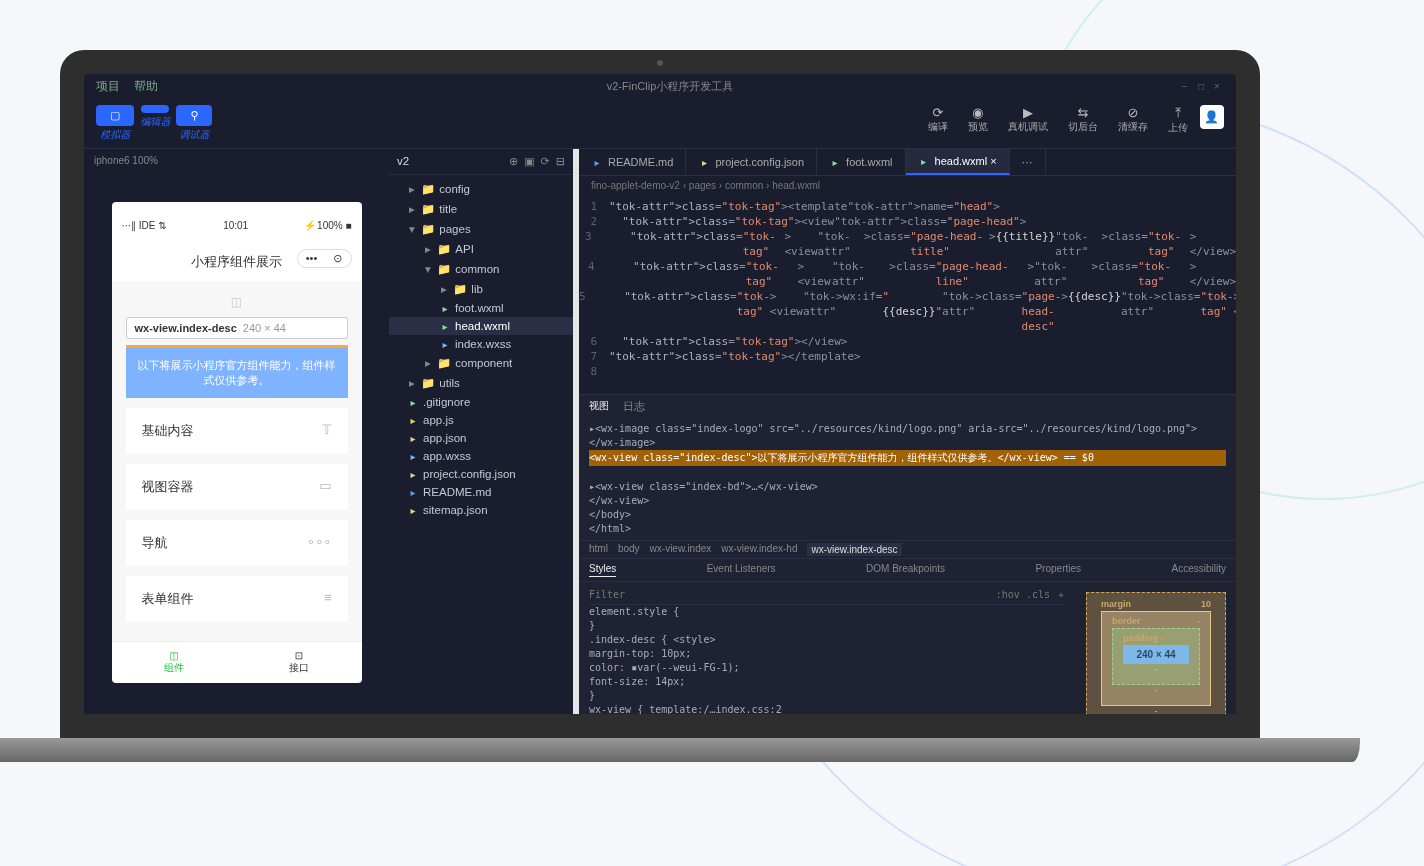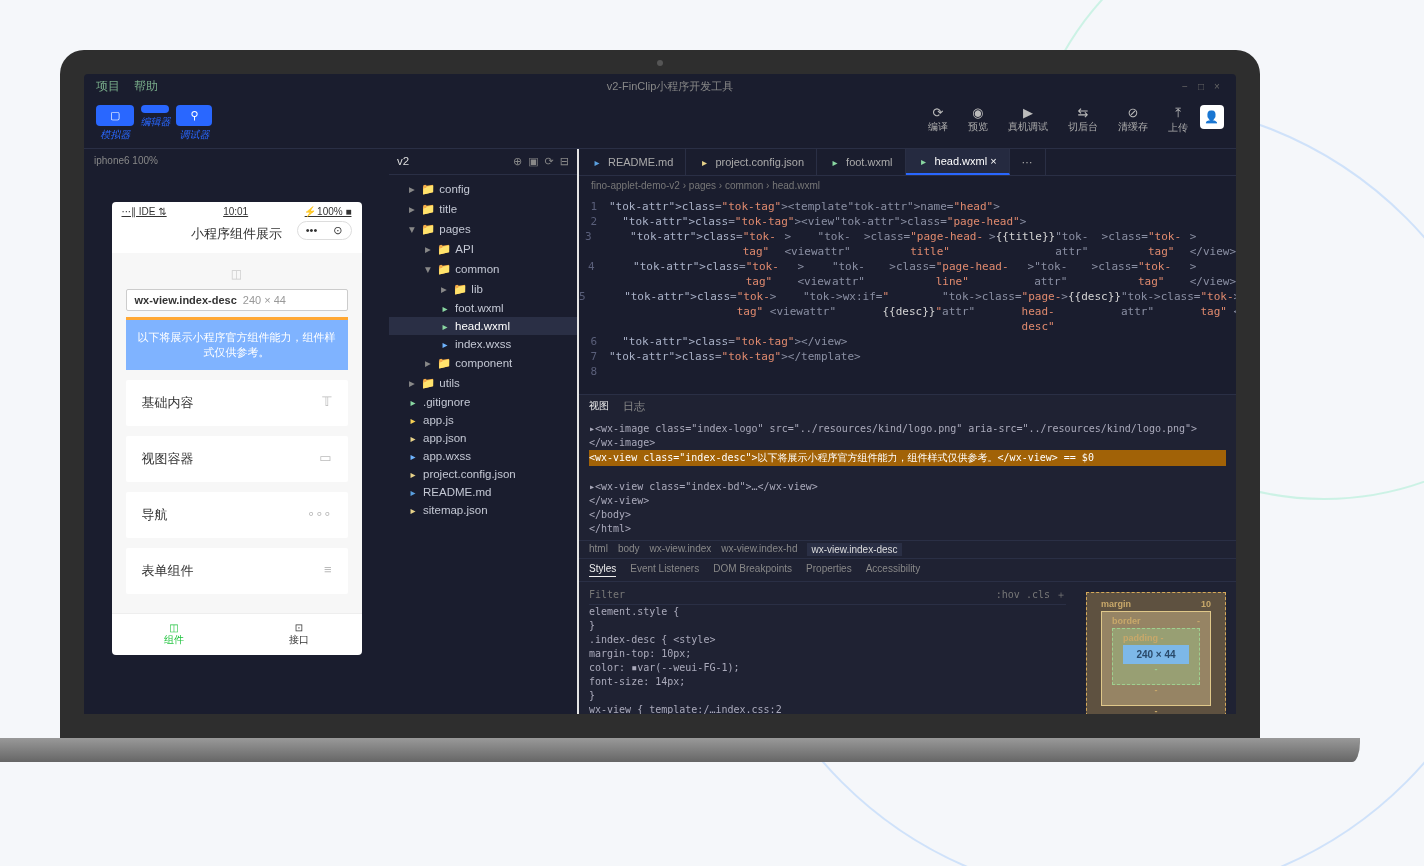--- a/index.html
+++ b/index.html
@@ -23,35 +23,35 @@
 .mode-lbl { color: #2967ff; font-size: 10px; margin-top: 2px; font-style: italic; }
 .actions { display: flex; gap: 20px; margin-left: auto; }
 .act { display: flex; flex-direction: column; align-items: center; font-size: 10px; color: #aaa; }
 .act-ico { font-size: 13px; color: #bbb; }
 .avatar { width: 24px; height: 24px; background: #fff; border-radius: 4px; margin-left: 12px; display: flex; align-items: center; justify-content: center; }
 .workbench { display: flex; flex: 1; overflow: hidden; border-top: 1px solid #2a2f45; }
 .sim-col { width: 305px; background: #1a1d2e; display: flex; flex-direction: column; }
 .sim-status { font-size: 10px; color: #888; padding: 6px 10px; }
 .sim-wrap { flex: 1; display: flex; align-items: flex-start; justify-content: center; padding-top: 30px; }
 .phone { width: 250px; background: #fff; border-radius: 4px; color: #333; }
-.phone-sb { display: flex; justify-content: space-between; padding: 4px 10px; font-size: 10px; text-decoration: underline; }
+.phone-sb { display: flex; justify-content: space-between; padding: 18px 10px; font-size: 10px; }
 .phone-hdr { text-align: center; font-size: 13px; padding: 4px 0 10px; position: relative; }
 .phone-hdr .pill { position: absolute; right: 10px; top: 0; display: flex; border: 1px solid #ddd; border-radius: 12px; font-size: 11px; }
 .phone-hdr .pill span { padding: 2px 8px; }
 .phone-body { padding: 14px; background: #f7f7f7; min-height: 360px; }
 .inspect-tip { background: #fff; border: 1px solid #ccc; border-radius: 2px; padding: 4px 8px; font-size: 11px; margin-bottom: 6px; white-space: nowrap; }
 .inspect-tip b { color: #333; }
 .inspect-tip .dim { color: #999; margin-left: 6px; }
 .hl-block { background: #7fb3ff; color: #fff; font-size: 11px; padding: 10px; text-align: center; border-top: 3px solid #ffa733; }
 .menu-item { background: #fff; padding: 14px 16px; margin-top: 10px; display: flex; justify-content: space-between; border-radius: 2px; font-size: 13px; color: #333; }
 .menu-item .ico { color: #bbb; }
 .phone-tab { display: flex; padding: 8px 0; border-top: 1px solid #eee; }
 .phone-tab div { flex: 1; text-align: center; font-size: 10px; }
 .phone-tab .active { color: #1ec23c; }
-.files-col { width: 190px; border-right: 2px solid #e5e5e5; font-size: 11.5px; display: flex; flex-direction: column; }
+.files-col { width: 190px; border-right: 6px solid #e5e5e5; font-size: 11.5px; display: flex; flex-direction: column; }
 .files-hdr { display: flex; padding: 6px 8px; border-bottom: 1px solid #2a2f45; }
 .files-hdr .root { color: #ddd; }
 .files-hdr .tool-ico { margin-left: auto; color: #888; font-size: 11px; display: flex; gap: 6px; }
 .tree { padding: 4px 0; overflow: auto; }
 .tree-item { padding: 3px 4px; display: flex; align-items: center; gap: 4px; color: #c4c8d4; cursor: pointer; }
 .tree-item.folder > .caret { color: #888; width: 10px; text-align: center; }
 .fold-ico { color: #4a8cff; }
 .file-ico { color: #8ad8a2; font-size: 10px; width: 12px; text-align: center; }
 .file-ico.js { color: #f7d154; }
 .file-ico.json { color: #e8d38a; }
@@ -68,21 +68,21 @@
 .code-line { display: flex; }
 .code-line .ln { width: 30px; text-align: right; color: #5a5f7a; padding-right: 12px; }
 .code-line .tx { color: #aab2c8; white-space: pre; } .tok-str { color: #e08a6e; } .tok-var { color: #d4d4d4; }
 .panels { border-top: 1px solid #2a2f45; height: 320px; display: flex; flex-direction: column; overflow: hidden; background: #1f2233; }
 .panel-tabs { display: flex; gap: 14px; padding: 4px 10px; font-size: 11px; color: #888; }
 .panel-tabs .act { color: #eee; }
 .dom-snip { font-family: Menlo, monospace; font-size: 10px; padding: 4px 10px; line-height: 14px; color: #aab; overflow: hidden; }
 .dom-snip .sel-line { background: #a16207; color: #fff; display: block; padding: 1px 0; }
 .dom-crumb { padding: 2px 10px; font-size: 10px; color: #888; display: flex; gap: 10px; border-top: 1px solid #2a2f45; border-bottom: 1px solid #2a2f45; }
 .dom-crumb .cur { background: #2a2f45; color: #ddd; padding: 1px 4px; }
-.style-tabs { display: flex; gap: 14px; padding: 4px 10px; font-size: 10px; color: #888; border-bottom: 1px solid #2a2f45; }
+.style-tabs { display: flex; gap: 14px; padding: 4px 10px; font-size: 10px; color: #888; border-bottom: 1px solid #2a2f45; justify-content: space-between; }
 .style-tabs .active { color: #eee; border-bottom: 1px solid #eee; padding-bottom: 2px; }
 .styles-row { display: flex; flex: 1; overflow: hidden; }
 .styles-list { flex: 1; font-family: Menlo, monospace; font-size: 10px; padding: 4px 10px; line-height: 14px; color: #aab; overflow: hidden; }
 .filter-bar { display: flex; justify-content: space-between; padding: 2px 0; color: #777; border-bottom: 1px solid #2a2f45; }
 .box-model { width: 160px; padding: 10px; font-size: 9px; font-weight: bold; }
 .bm-margin { border: 1px dashed #d5a95a; background: rgba(213,169,90,.35); padding: 6px 14px 14px; }
 .bm-border { border: 1px solid #e0c88a; background: rgba(255,230,170,.35); padding: 4px 10px 10px; margin-top: 2px; }
 .bm-padding { border: 1px dashed #9fd08f; background: rgba(159,208,143,.35); padding: 4px 10px 10px; margin-top: 2px; }
 .bm-content { background: #7db8e8; text-align: center; padding: 4px; margin-top: 2px; color: #2a4a6a; font-size: 10px; }
 .bm-lbl { color: #c8a86a; }

